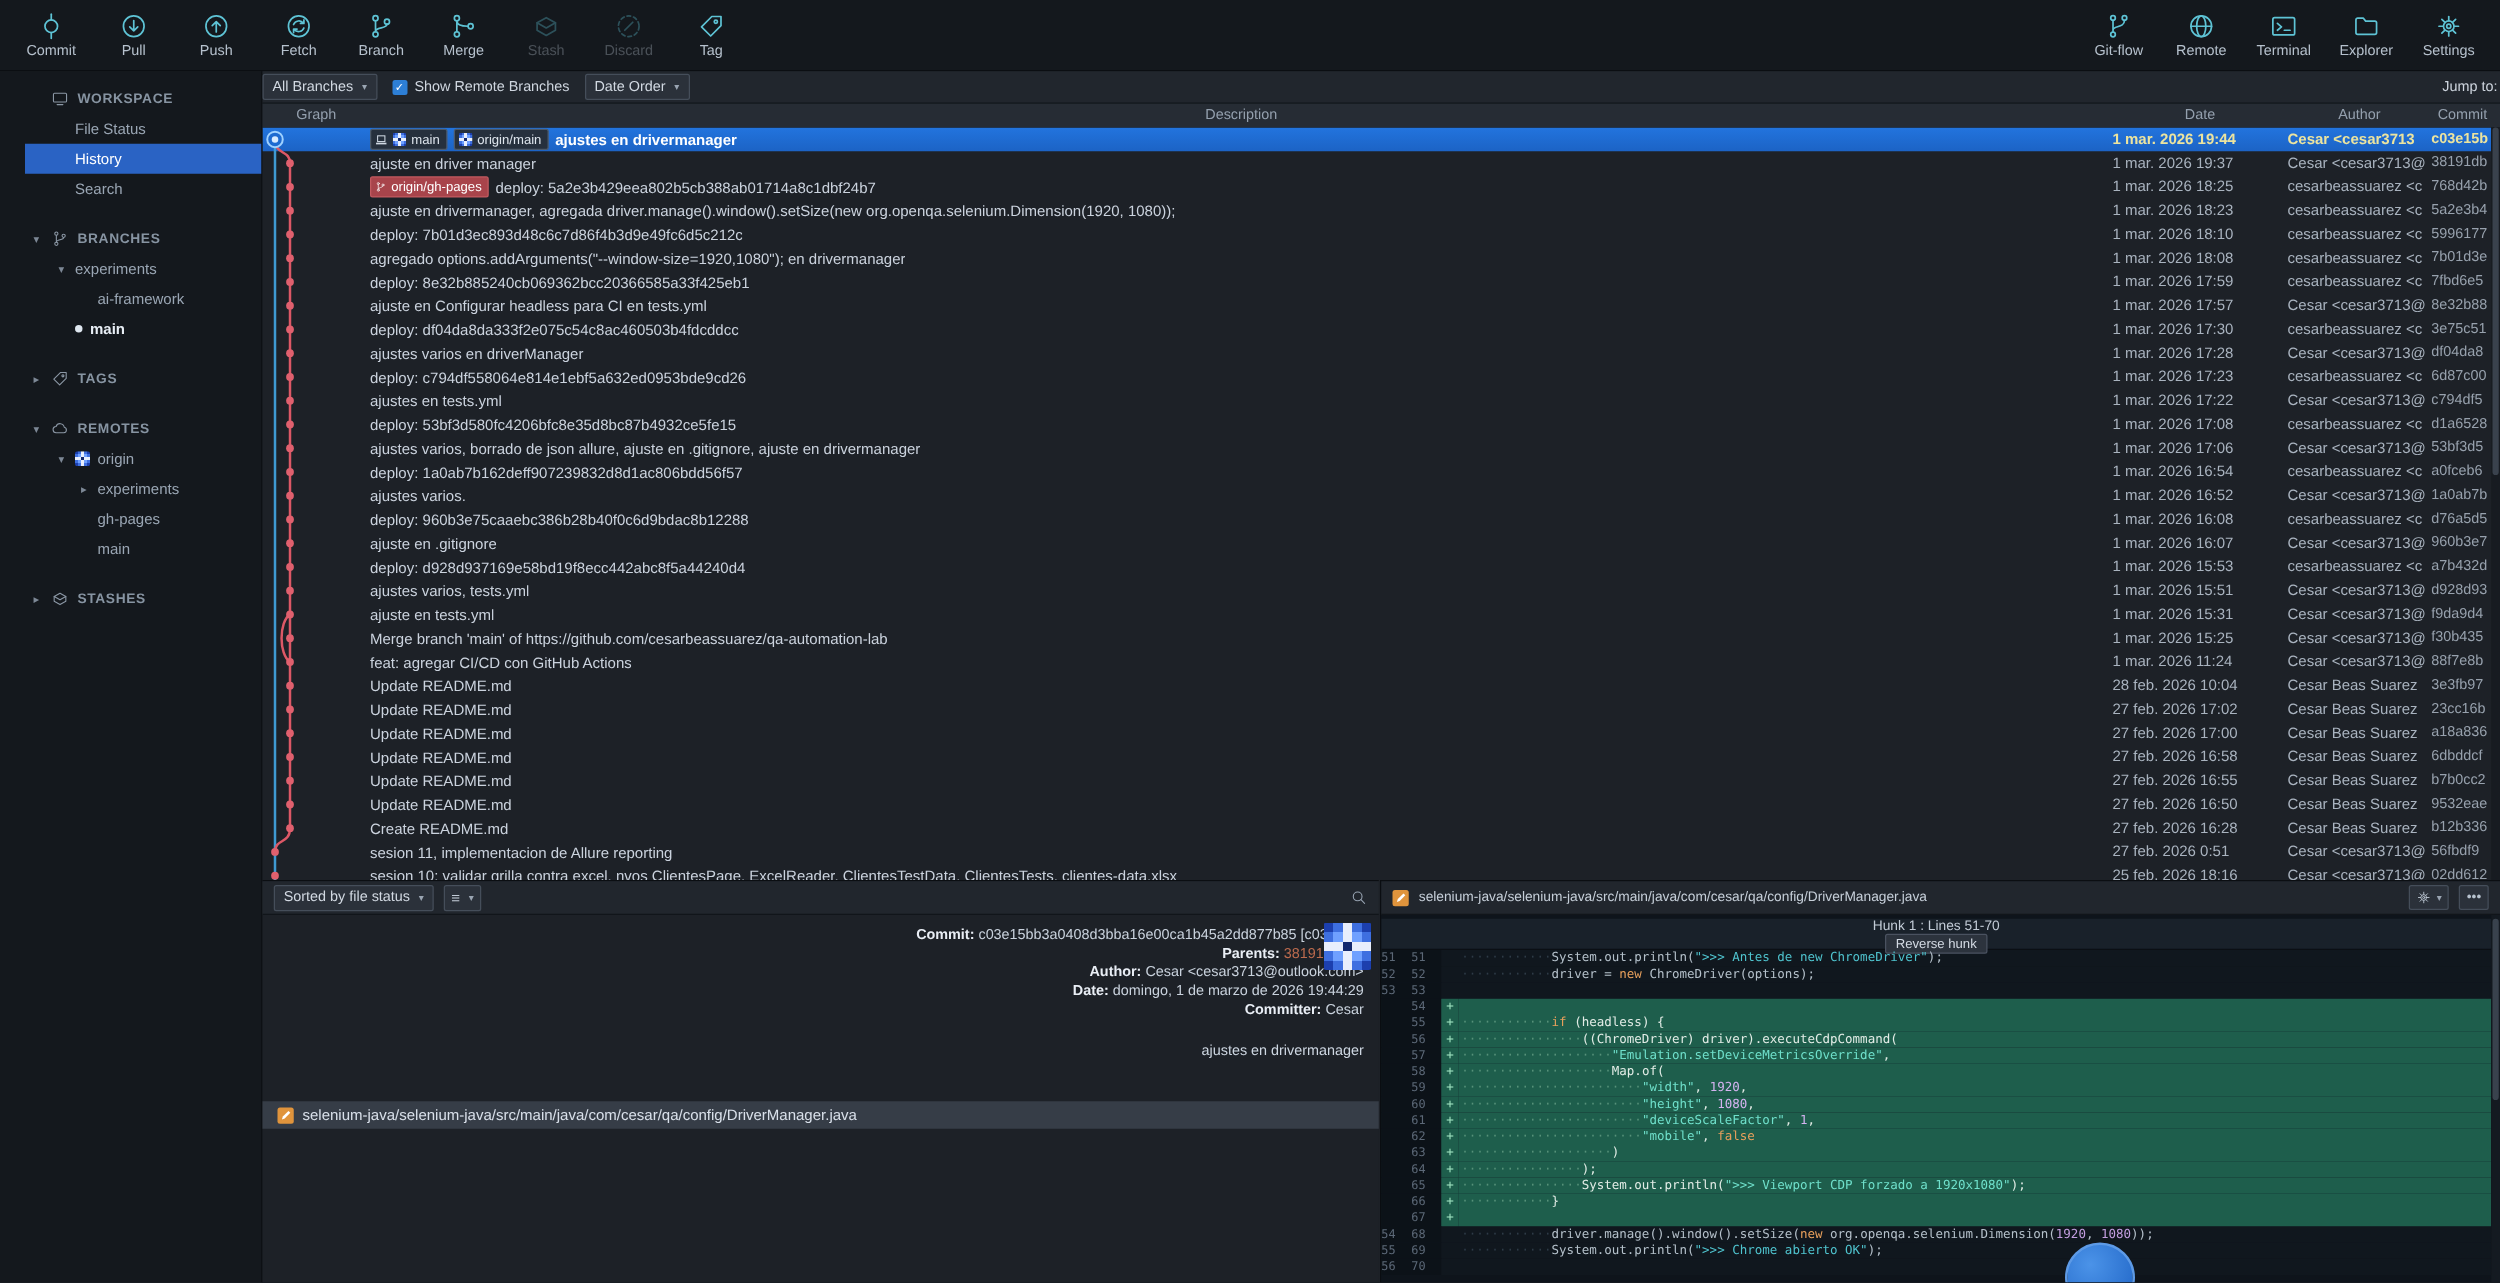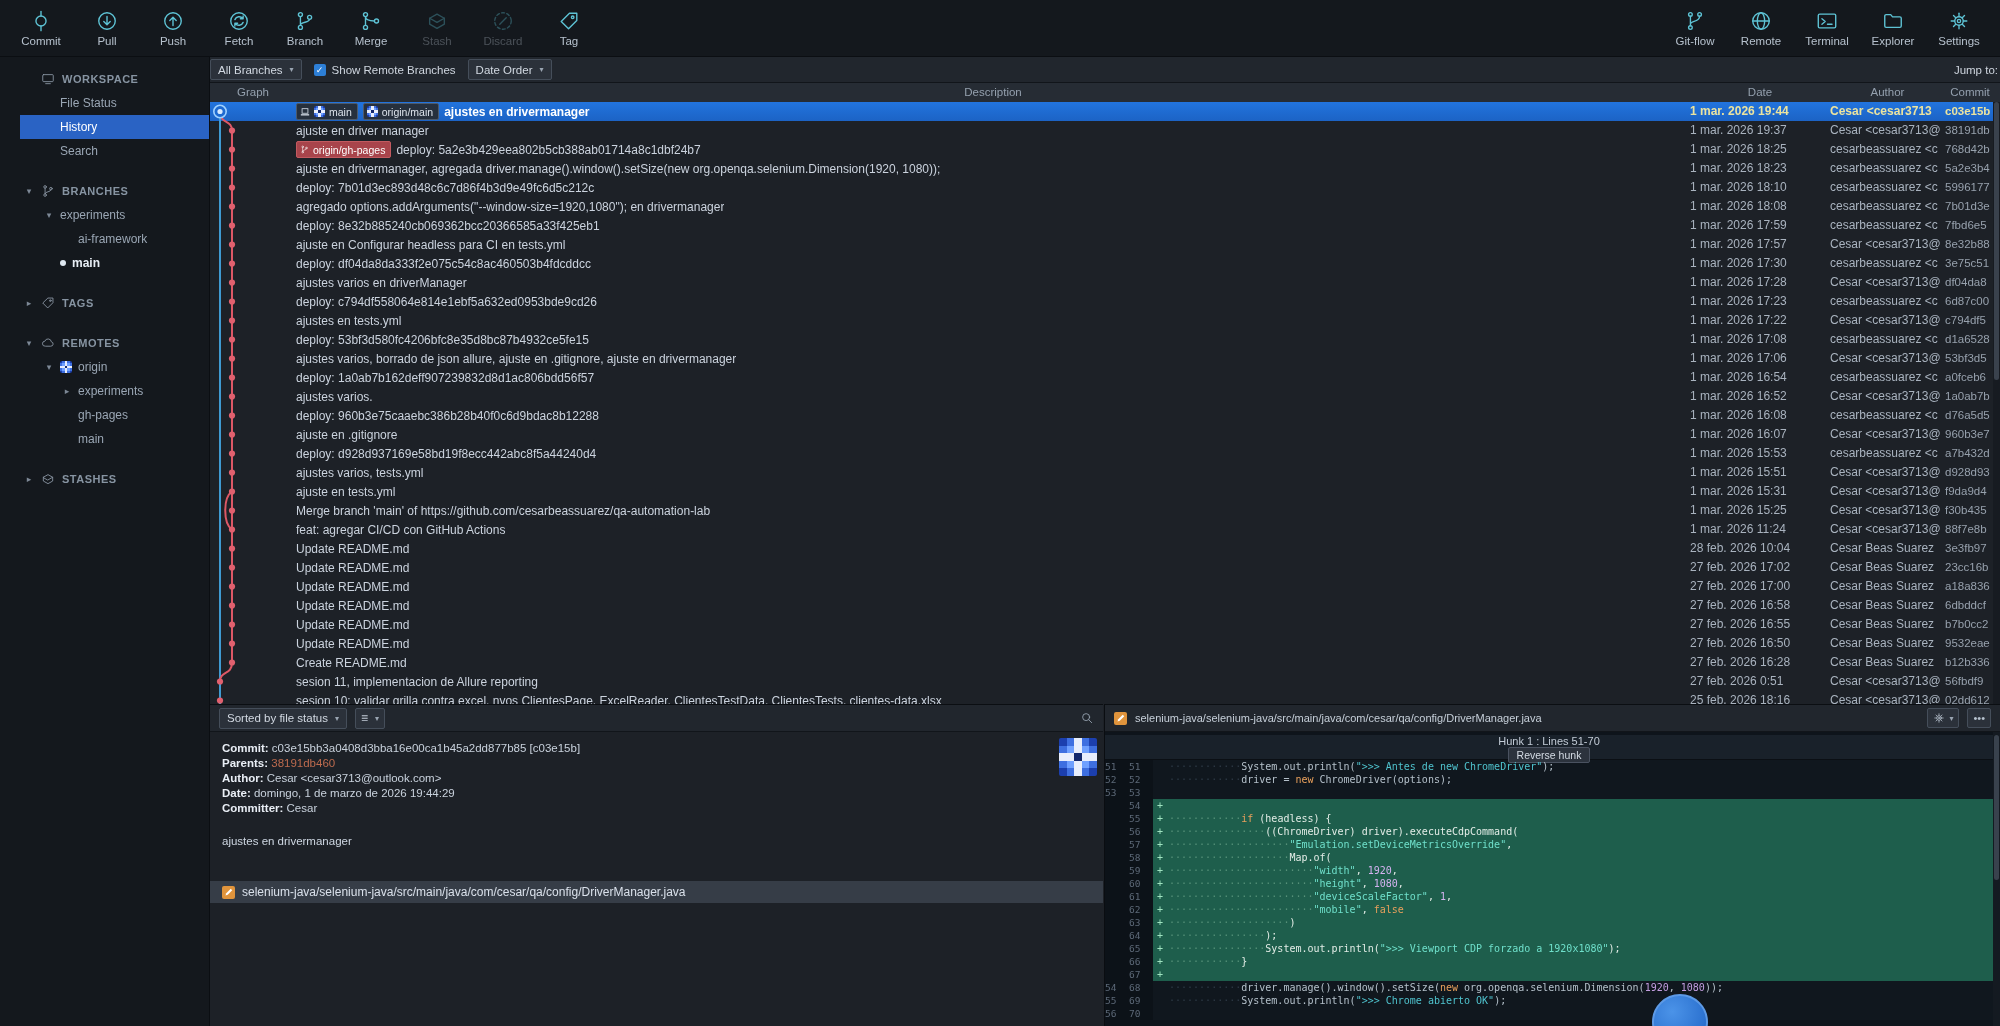--- a/index.html
+++ b/index.html
@@ -68,21 +68,21 @@
        gap:4px;flex:none;background:#26303d;border:1px solid #4c5a6b;color:#dde4ec;cursor:pointer;}
   .ref.ghpages{background:#a8444b;border-color:#c25a60;color:#fff;}
   .lap{display:inline-flex;line-height:0;}
   .graph-svg{position:absolute;left:0;top:0;pointer-events:none;}
   .vscroll{position:absolute;right:0;top:102px;width:7px;height:602px;background:#171b21;}
   .vscroll .thumb{position:absolute;left:1px;right:1px;top:0;height:278px;background:#3a424d;border-radius:3px;}
 
   
   .panel-topbar{height:27px;background:#21262d;border-bottom:1px solid #11151a;display:flex;align-items:center;
                 gap:8px;padding:0 9px;box-sizing:border-box;}
-  .panel-left{position:absolute;left:210px;top:704px;width:893px;bottom:0;background:#1d2127;border-top:1px solid #0b0e12;}
+  .panel-left{position:absolute;left:210px;top:704px;width:893px;bottom:0;background:#1d2127;border-top:1px solid #0b0e12;text-align:right;}
   .panel-right{position:absolute;left:1104px;top:704px;right:0;bottom:0;background:#0f151c;border-top:1px solid #0b0e12;
                border-left:1px solid #0a0d11;}
   .sq{padding:0 5px;}
   .hamb{font-size:12px;color:#c2cbd6;}
   .searchbtn{margin-left:auto;cursor:pointer;}
   .details{padding:9px 12px;font-size:11.5px;line-height:15px;color:#c9d2dd;}
   .details b{color:#e9eef5;font-weight:bold;}
   .parent-link{color:#bd6b4e;cursor:pointer;}
   .msgline{margin-top:18px;color:#ced7e2;}
   .avatar-lg{position:absolute;right:6px;top:33px;width:38px;height:38px;border-radius:2px;overflow:hidden;line-height:0;}

